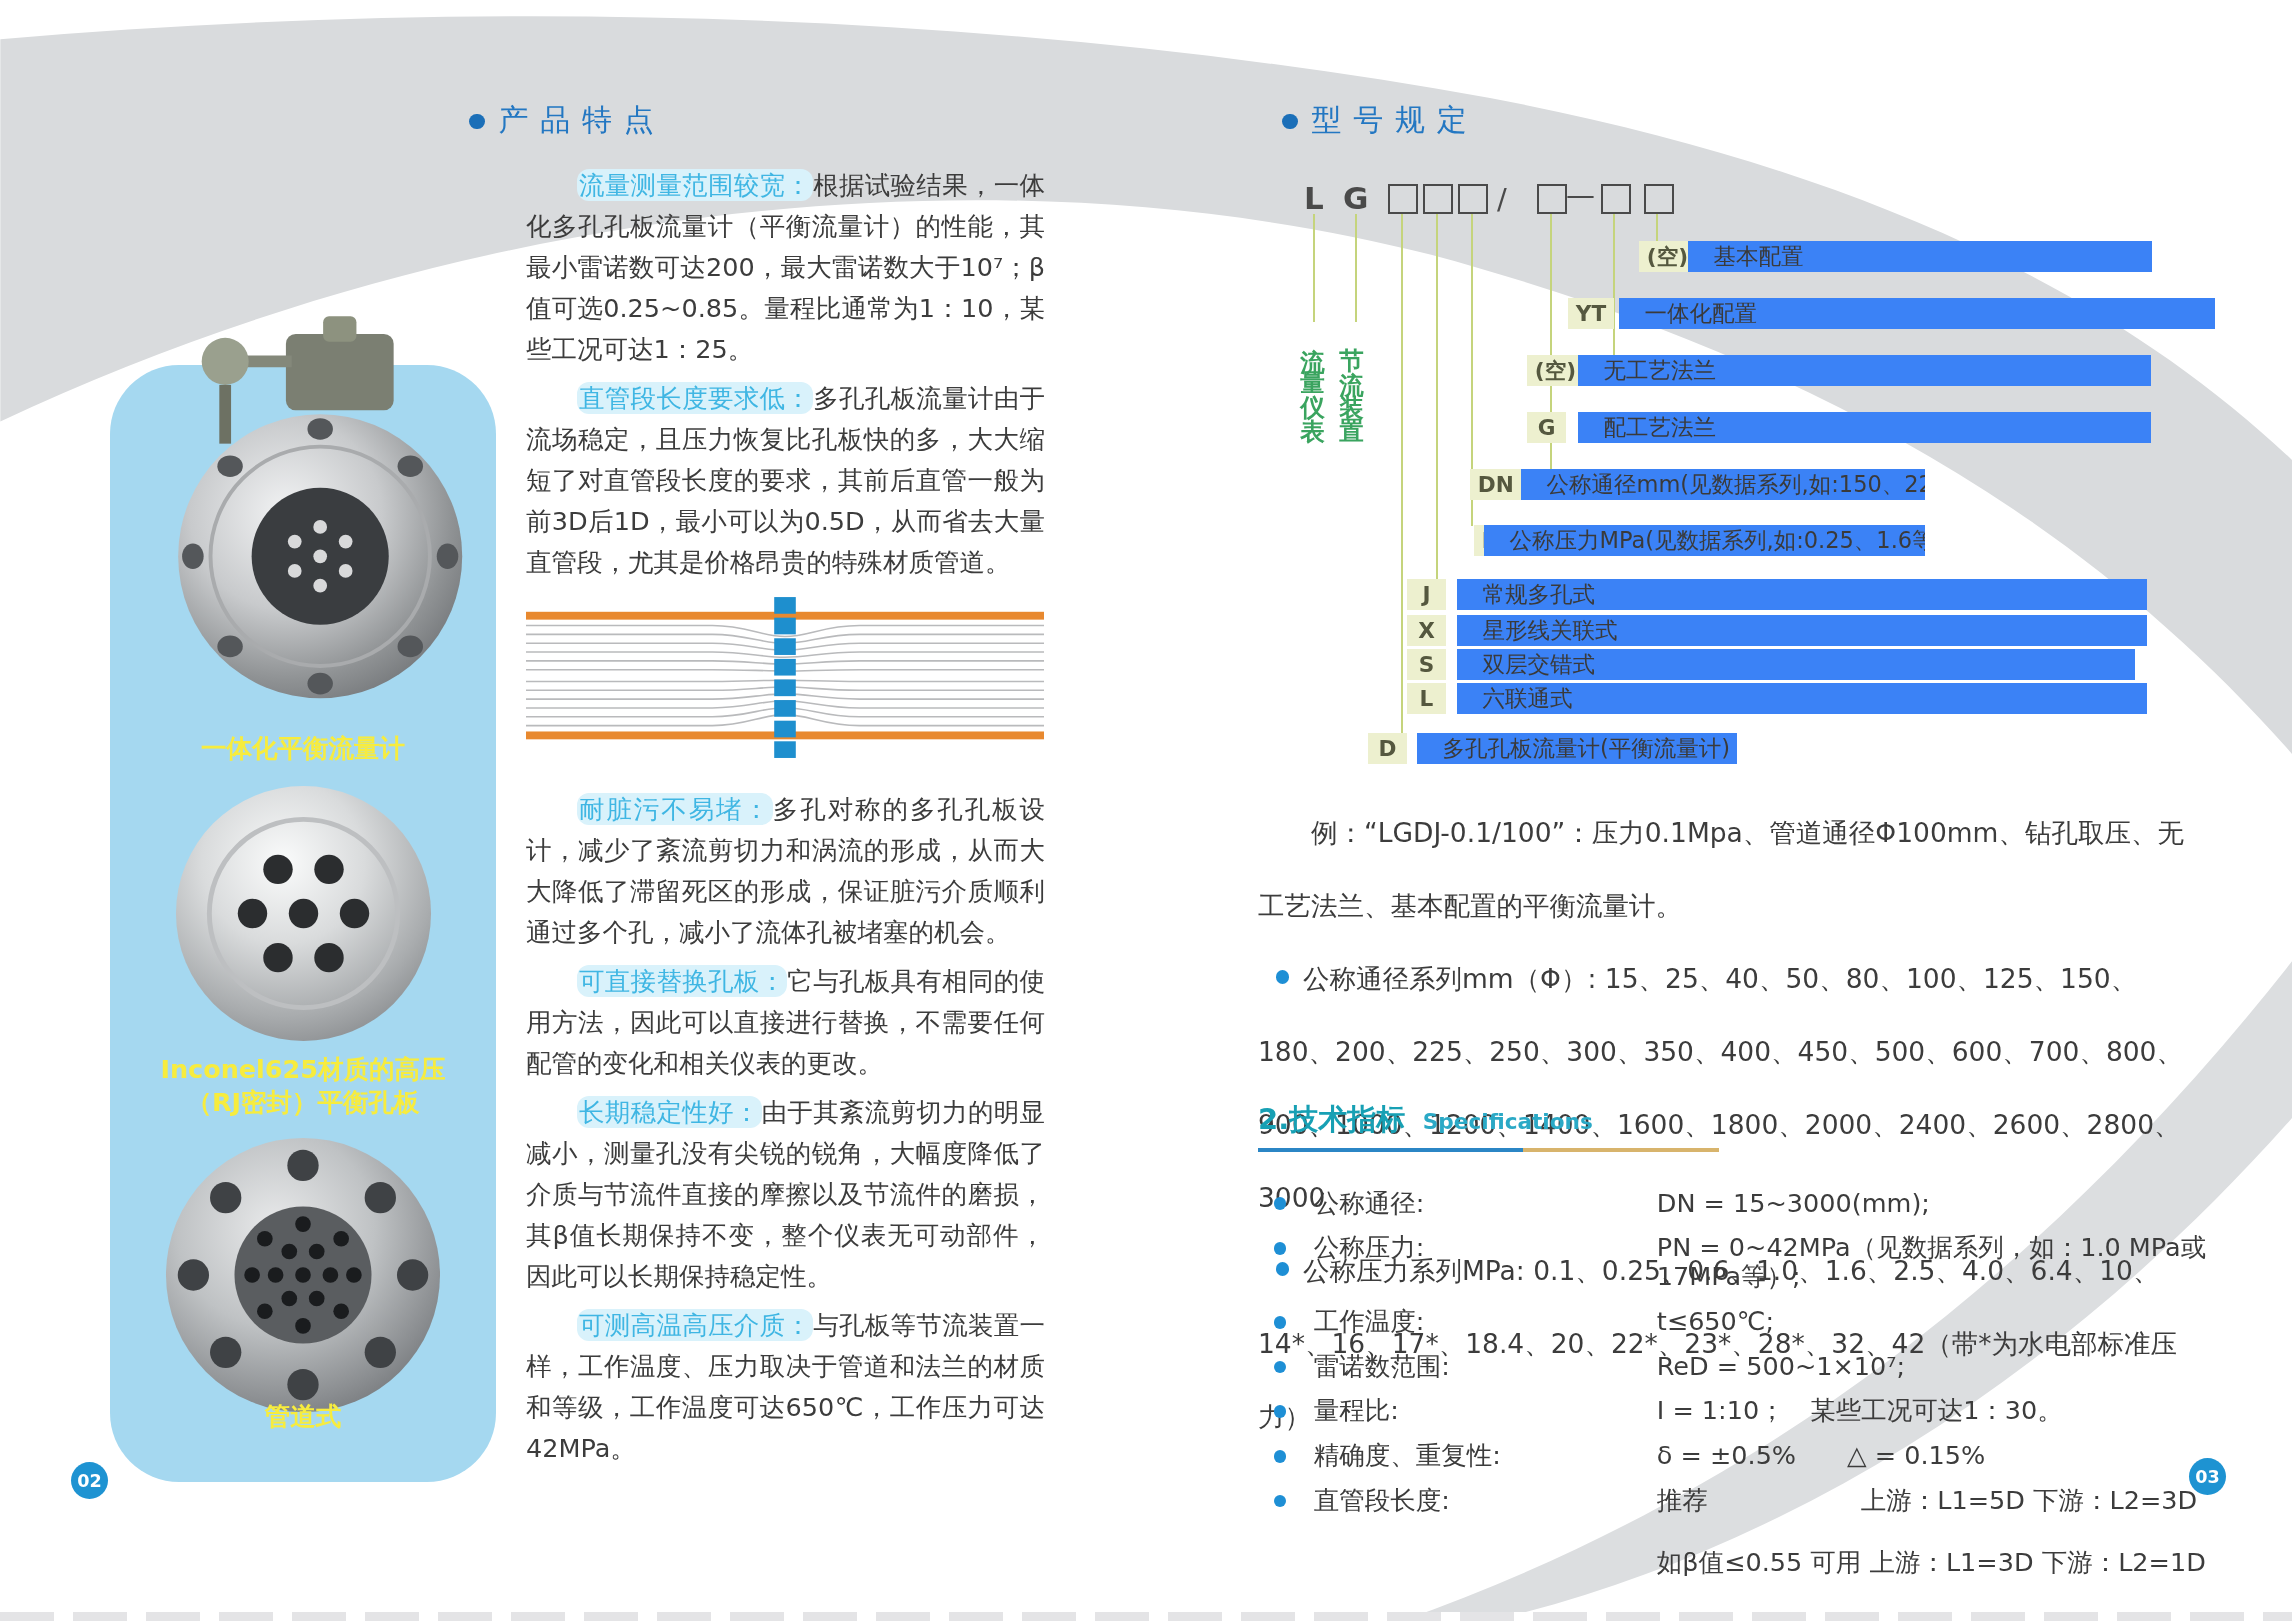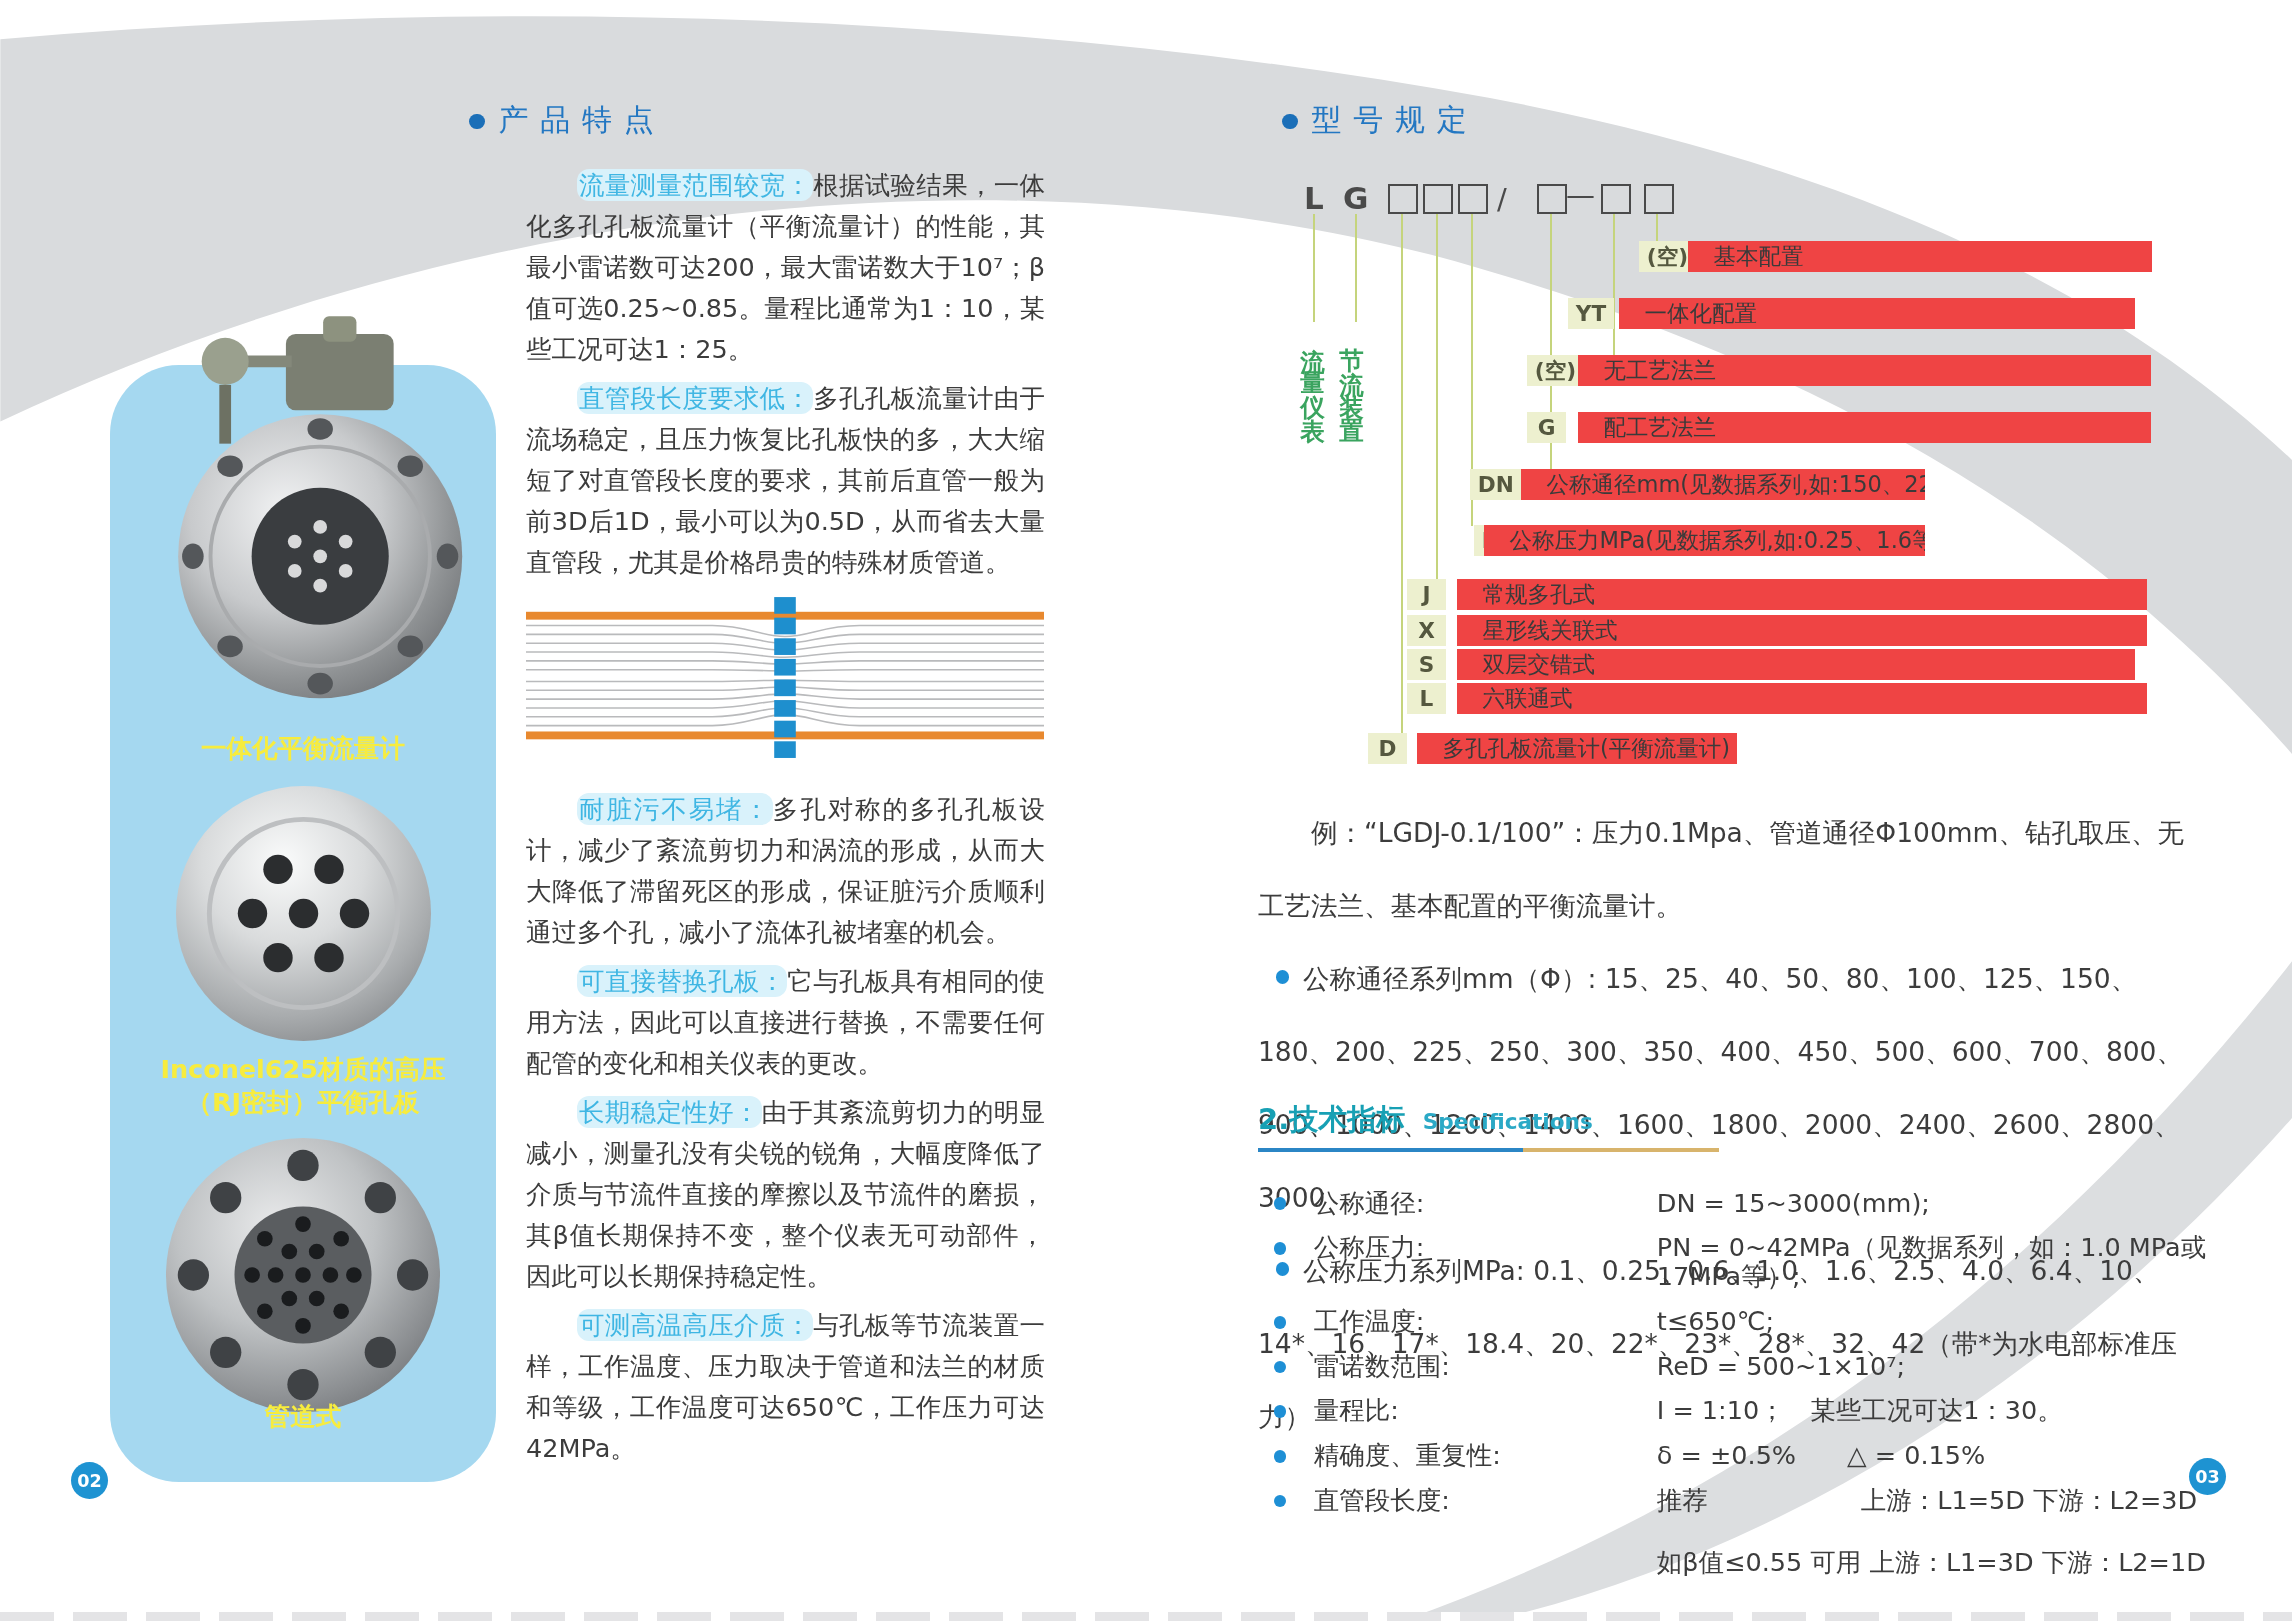--- a/index.html
+++ b/index.html
@@ -29,21 +29,21 @@
 
   
   .mc-letter{position:absolute;font-size:31px;font-weight:bold;color:#4a4a4a;top:180px;}
   .mc-box{position:absolute;width:25.5px;height:25.5px;border:2px solid #4a4a4a;top:184px;background:transparent;}
   .mc-sym{position:absolute;font-size:29px;color:#4a4a4a;top:182px;}
   .dropline{position:absolute;width:2px;background:#c5d47c;}
   .vlabel{position:absolute;writing-mode:vertical-rl;font-size:24.5px;font-weight:bold;color:#3aa45f;letter-spacing:23.5px;top:328px;}
 
   .codebox{position:absolute;background:#edf0cf;color:#55583f;font-size:21.6px;font-weight:bold;
            height:31px;line-height:31px;text-align:center;padding:0 7.8px;box-sizing:border-box;min-width:39px;}
-  .cbar{position:absolute;background:#ef4444;height:31px;line-height:31px;font-size:22.5px;color:#3a3a3a;
+  .cbar{position:absolute;background:#3b82f6;height:31px;line-height:31px;font-size:22.5px;color:#3a3a3a;
         padding-left:25.5px;box-sizing:border-box;white-space:nowrap;overflow:hidden;}
 
   
   .right-text{position:absolute;left:1258px;top:796px;width:933px;font-size:26.5px;line-height:73px;color:#3c3c3c;}
   .right-text p{margin:0;}
   .right-text p.example{text-indent:2em;}
   .bdot{display:inline-block;width:13.7px;height:13.7px;border-radius:50%;background:#1e8fd5;margin:0 13.7px 3.9px 17.6px;}
 
   
   .spec-sec{position:absolute;left:1258px;top:1100px;width:1010px;}
@@ -260,21 +260,21 @@
     <div class="dropline" style="left:1613px;top:214px;height:141px;"></div>
     <div class="dropline" style="left:1656px;top:214px;height:27.4px;"></div>
 
     <div class="vlabel" style="left:1296px;">流量仪表</div>
     <div class="vlabel" style="left:1335px;">节流装置</div>
 
     <span class="codebox" style="left:1639px;top:241px;">(空)</span>
     <span class="cbar" style="left:1688px;top:241px;width:464px;">基本配置</span>
 
     <span class="codebox" style="left:1568px;top:298px;">YT</span>
-    <span class="cbar" style="left:1619px;top:298px;width:516px;">一体化配置</span>
+    <span class="cbar" style="left:1619px;top:298px;width:596px;">一体化配置</span>
 
     <span class="codebox" style="left:1527px;top:355px;">(空)</span>
     <span class="cbar" style="left:1578px;top:355px;width:573px;">无工艺法兰</span>
 
     <span class="codebox" style="left:1527px;top:412px;">G</span>
     <span class="cbar" style="left:1578px;top:412px;width:573px;">配工艺法兰</span>
 
     <span class="codebox" style="left:1470px;top:469px;">DN</span>
     <span class="cbar" style="left:1521px;top:469px;width:404px;">公称通径mm(见数据系列,如:150、225等)</span>
 

